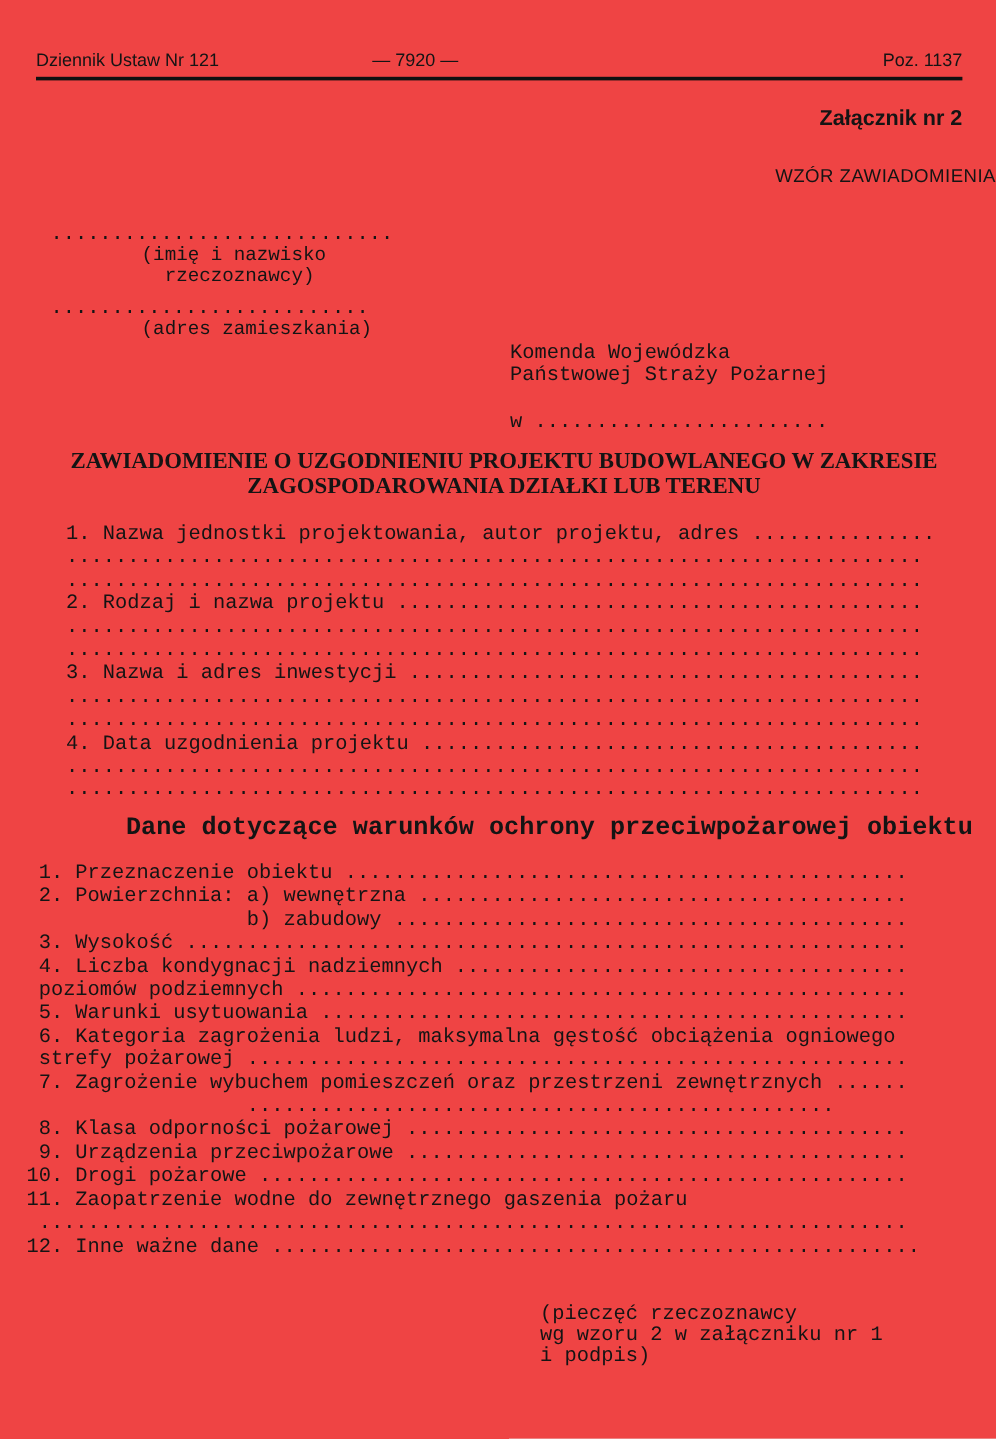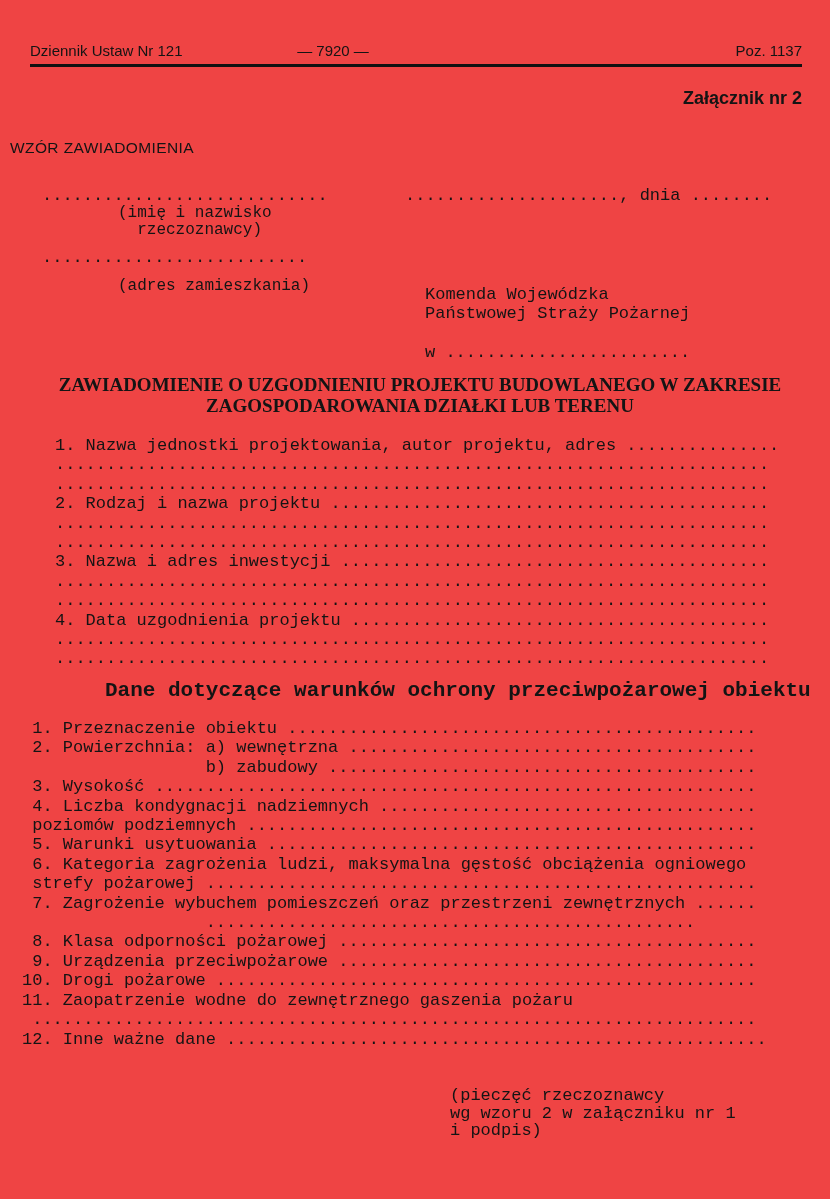--- a/index.html
+++ b/index.html
@@ -29,31 +29,31 @@
     line-height:17.5px;
     white-space:pre;
     text-align:left;
   }
   .sans{
     font-family:"Liberation Sans","DejaVu Sans",sans-serif;
     font-size:15px;
   }
   .masthead{top:42px;left:0;width:830px;height:20px;}
   .masthead .left{position:absolute;left:30px;top:0;}
-  .masthead .center{position:absolute;left:0;width:666px;top:0;text-align:center;}
+  .masthead .center{position:absolute;left:0;width:666px;top:0;text-align:center;padding-left:13px;}
   .masthead .right{position:absolute;right:28px;top:0;}
   .rule{top:64px;left:30px;width:772px;height:2.5px;background:#111;}
   .attachment{
     top:88px;right:28px;
     font-family:"Liberation Sans","DejaVu Sans",sans-serif;
     font-size:18px;font-weight:bold;
   }
   .form-title{
     top:139px;left:10px;width:820px;
-    text-align:left;
+    text-align:right;
     font-family:"Liberation Sans","DejaVu Sans",sans-serif;
     font-size:15.5px;letter-spacing:0.4px;
   }
   .notice-heading{
     top:374px;left:10px;width:820px;
     text-align:center;
     font-family:"Liberation Serif","DejaVu Serif",serif;
     font-weight:bold;font-size:19px;line-height:21px;
   }
   .section-heading{
@@ -74,28 +74,27 @@
   </div>
 
   <div class="abs rule"></div>
 
   <div class="abs attachment">Załącznik nr 2</div>
 
   <div class="abs form-title">WZÓR ZAWIADOMIENIA</div>
 
   <div class="abs mono" style="top:186px;left:42px;">............................</div>
 
-  <div class="abs mono" style="top:186px;left:405px;">....................., dnia ........</div>
 
   <div class="abs mono-small" style="top:205px;left:118px;">(imię i nazwisko
   rzeczoznawcy)</div>
 
   <div class="abs mono" style="top:248px;left:42px;">..........................</div>
 
-  <div class="abs mono-small" style="top:278px;left:118px;">(adres zamieszkania)</div>
+  <div class="abs mono-small" style="top:266px;left:118px;">(adres zamieszkania)</div>
 
   <div class="abs notice-heading">
     <div>ZAWIADOMIENIE O UZGODNIENIU PROJEKTU BUDOWLANEGO W ZAKRESIE</div>
     <div>ZAGOSPODAROWANIA DZIAŁKI LUB TERENU</div>
   </div>
 
   <div class="abs mono" style="top:285px;left:425px;">Komenda Wojewódzka
 Państwowej Straży Pożarnej
 
 w ........................</div>

